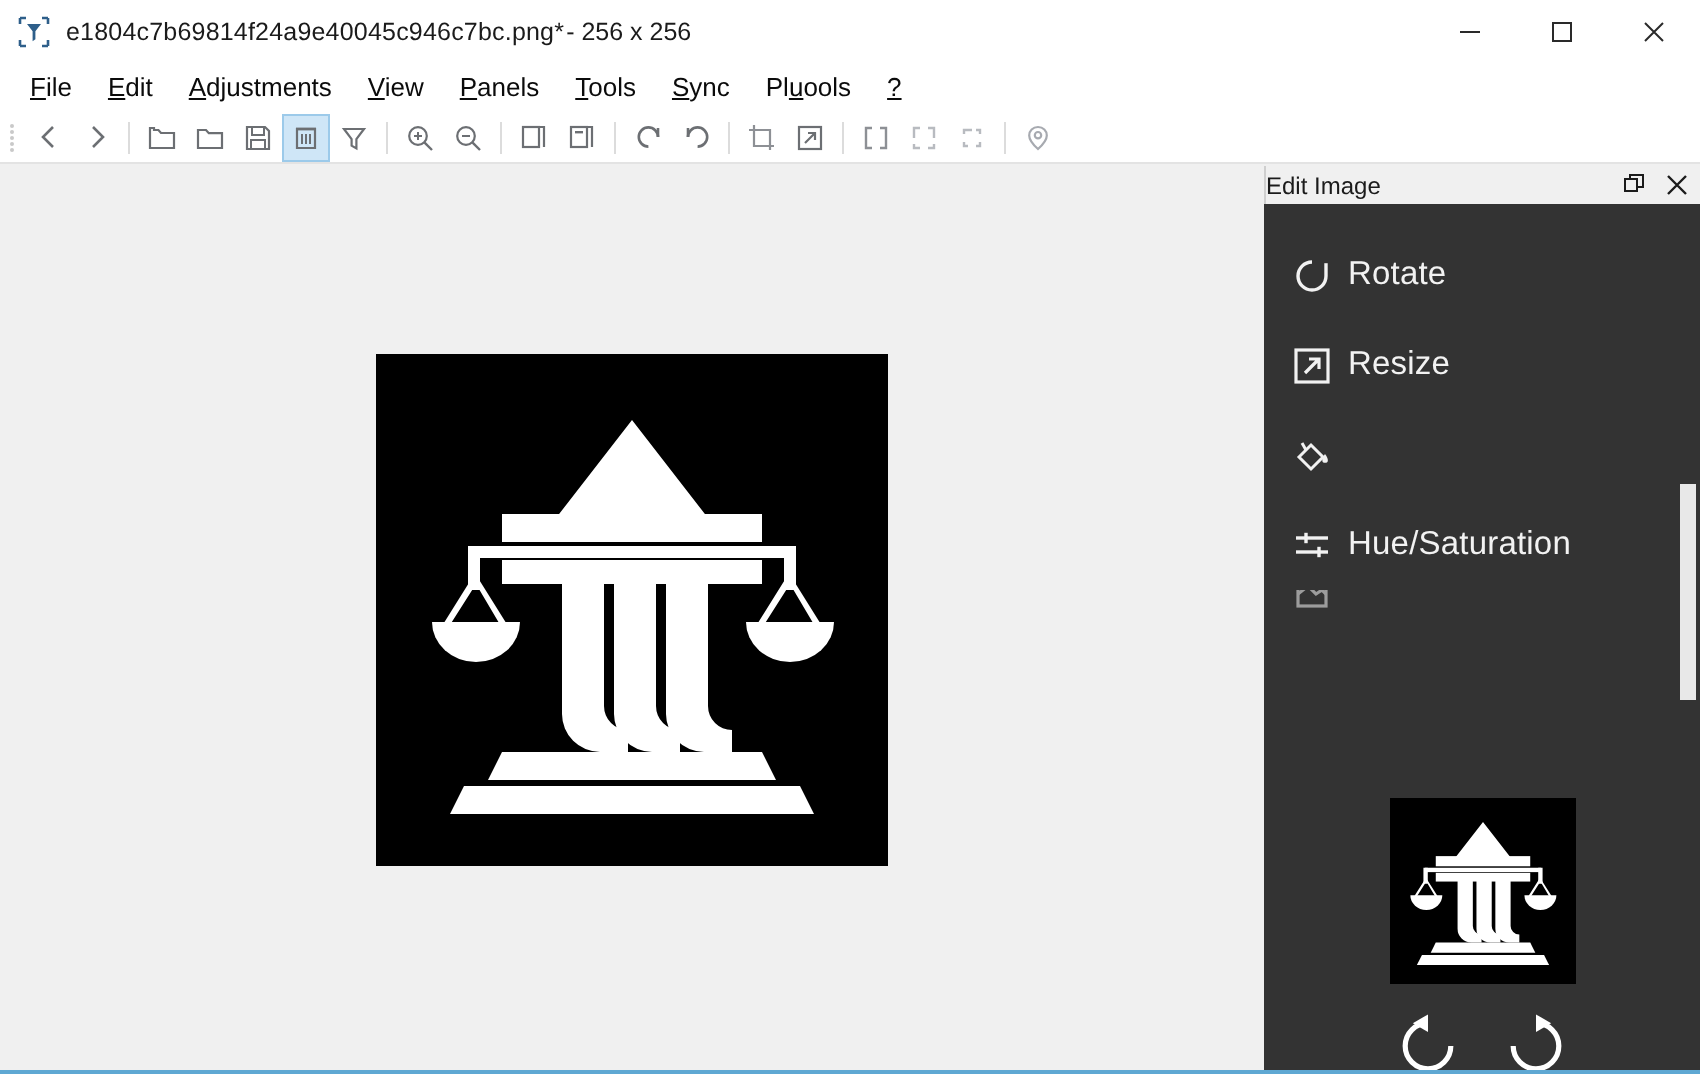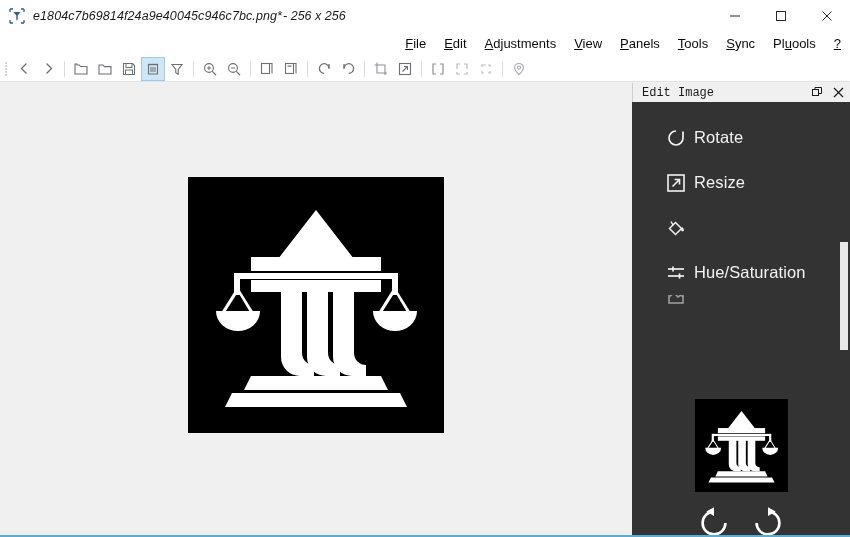--- a/index.html
+++ b/index.html
@@ -16,21 +16,21 @@
     background: #f0f0f0;
     border-bottom: 2px solid #5fa8d3;
     overflow: hidden;
   }
 
   
   #titlebar {
     position: absolute; top: 0; left: 0;
     width: 850px; height: 32px;
     background: #ffffff;
-    display: flex; align-items: center; font-style: italic;
+    display: flex; align-items: center;
   }
   #titlebar .app-icon {
     width: 18px; height: 18px;
     margin-left: 8px; margin-right: 7px;
     position: relative; flex: none;
   }
   #titlebar .title-text {
     font-size: 12.5px; color: #1b1b1b;
     white-space: nowrap;
     letter-spacing: .1px;
@@ -46,21 +46,20 @@
     color: #2a2a2a;
   }
 
   
   #menubar {
     position: absolute; top: 32px; left: 0;
     width: 850px; height: 24px;
     background: #ffffff;
     display: flex; align-items: center;
     padding-left: 6px;
-    justify-content: flex-end;
   }
   .menu-item {
     font-size: 13px; color: #0b0b0b;
     padding: 3px 9px 3px 9px;
     white-space: nowrap;
     line-height: 16px;
   }
   .menu-item u { text-decoration: underline; }
 
   
@@ -116,41 +115,40 @@
     background: #333333;
   }
   #panel-title {
     height: 19px; width: 218px;
     background: #f0f0f0;
     display: flex; align-items: center;
     border-left: 1px solid #cfcfcf;
   }
   #panel-title .ptitle {
     font-size: 12px; color: #1b1b1b;
-    margin-left: 9px; flex: 1;
+    margin-left: 0; flex: 1;
     white-space: nowrap;
-    font-family: Liberation Mono, monospace;
   }
   .pbtn {
     width: 19px; height: 19px;
     display: flex; align-items: center; justify-content: center;
     color: #1b1b1b; margin-right: 2px;
   }
 
   #panel-body {
     position: absolute; top: 19px; left: 0;
     width: 218px; height: 433px;
     background: #333333;
     overflow: hidden;
   }
   .plist { padding-top: 13px; }
   .prow {
     height: 45px;
     display: flex; align-items: center;
-    padding-left: 32px;
+    padding-left: 12px;
   }
   .prow .picon {
     width: 23px; height: 23px; flex: none;
     display: flex; align-items: center; justify-content: center;
     margin-right: 7px;
   }
   .prow .plabel {
     font-size: 16.5px; color: #f2f2f2;
     white-space: nowrap;
     letter-spacing: .1px;

